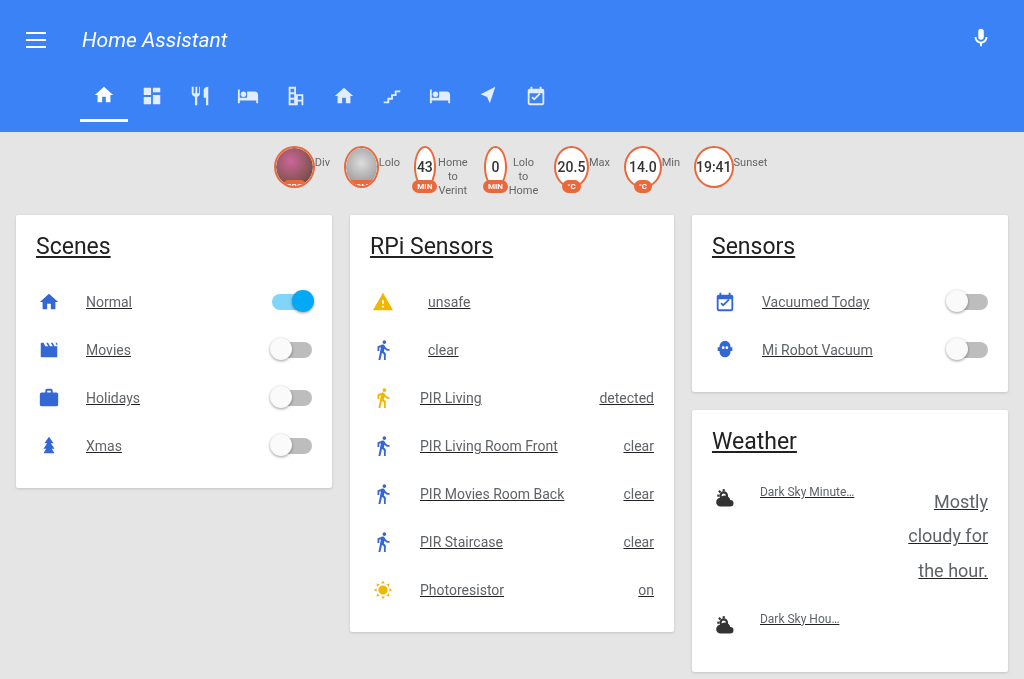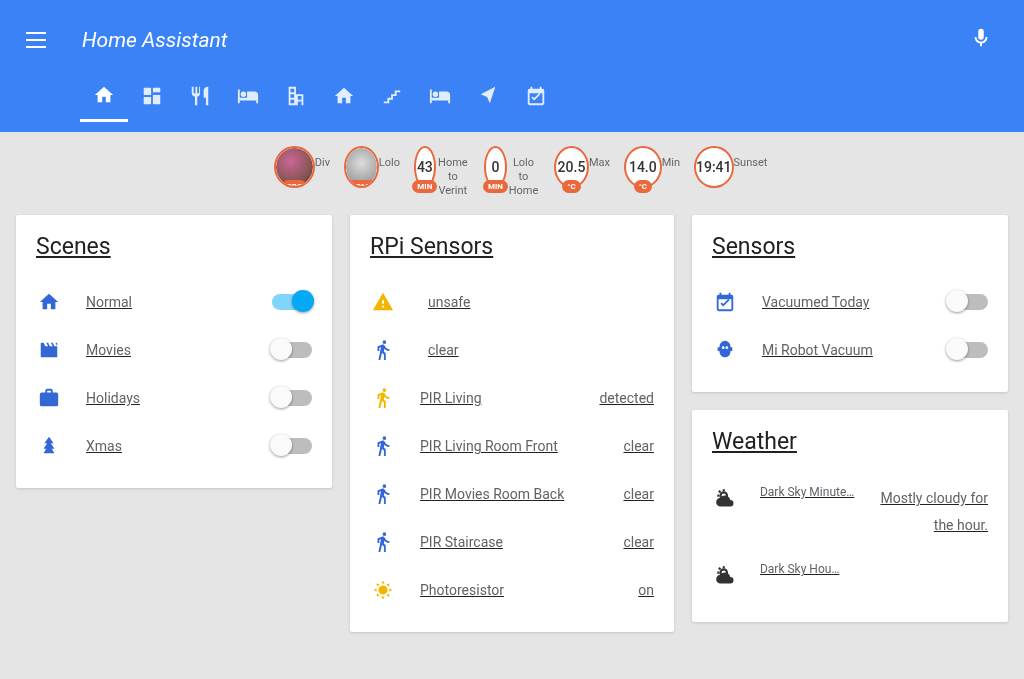--- a/index.html
+++ b/index.html
@@ -103,21 +103,21 @@
     position:absolute; top:-4px; left:-2px; width:22px; height:22px; background:#fafafa;
     border-radius:50%; box-shadow:0 1px 3px rgba(0,0,0,0.4);
     transition:left .15s;
   }
   .toggle.on { background:#81d4fa; }
   .toggle.on .knob { left:20px; background:#03a9f4; }
 
   .weather-icon { width:30px; height:30px; display:flex; align-items:center; justify-content:center; margin-right:18px; }
   .w-row { display:flex; align-items:flex-start; padding:12px 0; }
   .w-row .w-label { color:#5f6368; font-size:12px; width:120px; white-space:nowrap; overflow:hidden; text-overflow:ellipsis; cursor:pointer;}
-  .w-row .w-val { color:#5f6368; font-size:14px; text-align:right; flex:1; line-height:1.9; }
+  .w-row .w-val { color:#5f6368; font-size:18px; text-align:right; flex:1; line-height:1.9; }
 
   .avatar-img {
     width:100%; height:100%; border-radius:50%;
     background: radial-gradient(circle at 40% 35%, #c69, #855 60%, #533);
   }
   .avatar-img.b { background: radial-gradient(circle at 50% 40%, #ddd, #aaa 60%, #888); }
 </style>
 </head>
 <body>
 

